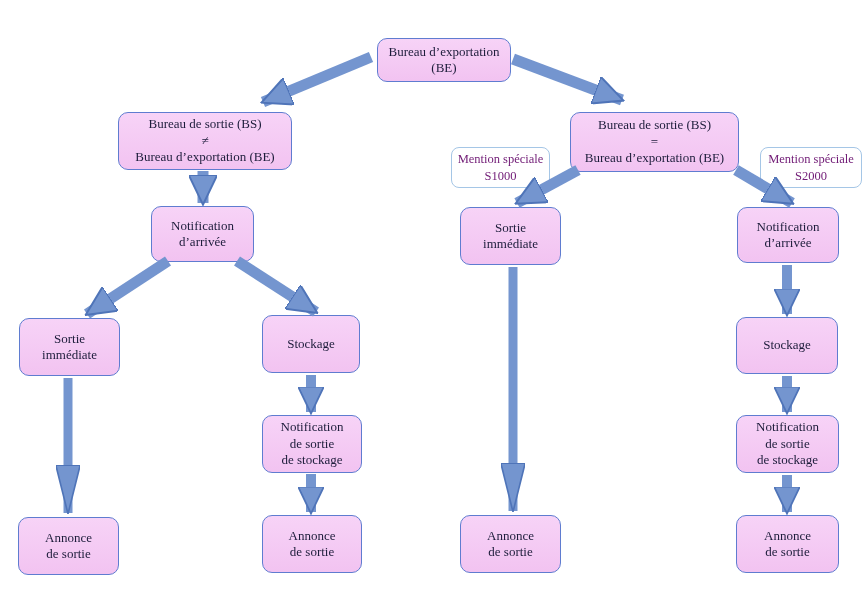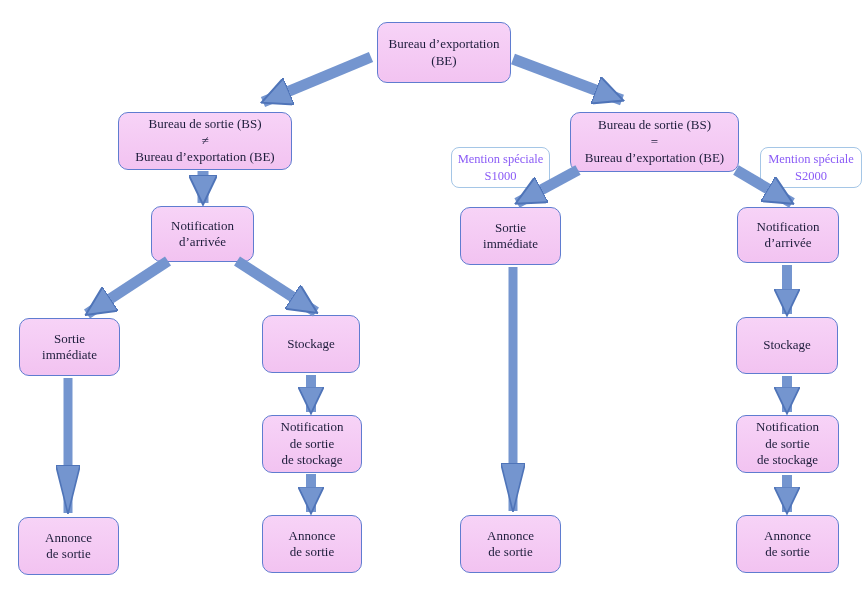--- a/index.html
+++ b/index.html
@@ -17,30 +17,30 @@
     border-radius:10px;
     color:#1c1c3a;font-size:13px;line-height:1.26;
   }
   .speclabel{
     position:absolute;box-sizing:border-box;
     display:flex;align-items:center;justify-content:center;
     text-align:center;white-space:pre-line;
     background:#ffffff;
     border:1.6px solid #a5c6e6;
     border-radius:8px;
-    color:#8b5cf6;font-size:12.5px;line-height:1.3;
+    color:#701a75;font-size:12.5px;line-height:1.3;
   }
   .arrows{position:absolute;left:0;top:0;width:867px;height:592px;pointer-events:none;}
 </style>
 </head>
 <body>
 
 <div class="stage">
 
-  <div class="node" style="left:377px;top:22px;width:134px;height:61px;">Bureau d’exportation
+  <div class="node" style="left:377px;top:38px;width:134px;height:44px;">Bureau d’exportation
 (BE)</div>
 
   <div class="node" style="left:118px;top:112px;width:174px;height:58px;">Bureau de sortie (BS)
 ≠
 Bureau d’exportation (BE)</div>
 
   <div class="node" style="left:570px;top:112px;width:169px;height:60px;">Bureau de sortie (BS)
 =
 Bureau d’exportation (BE)</div>
 

